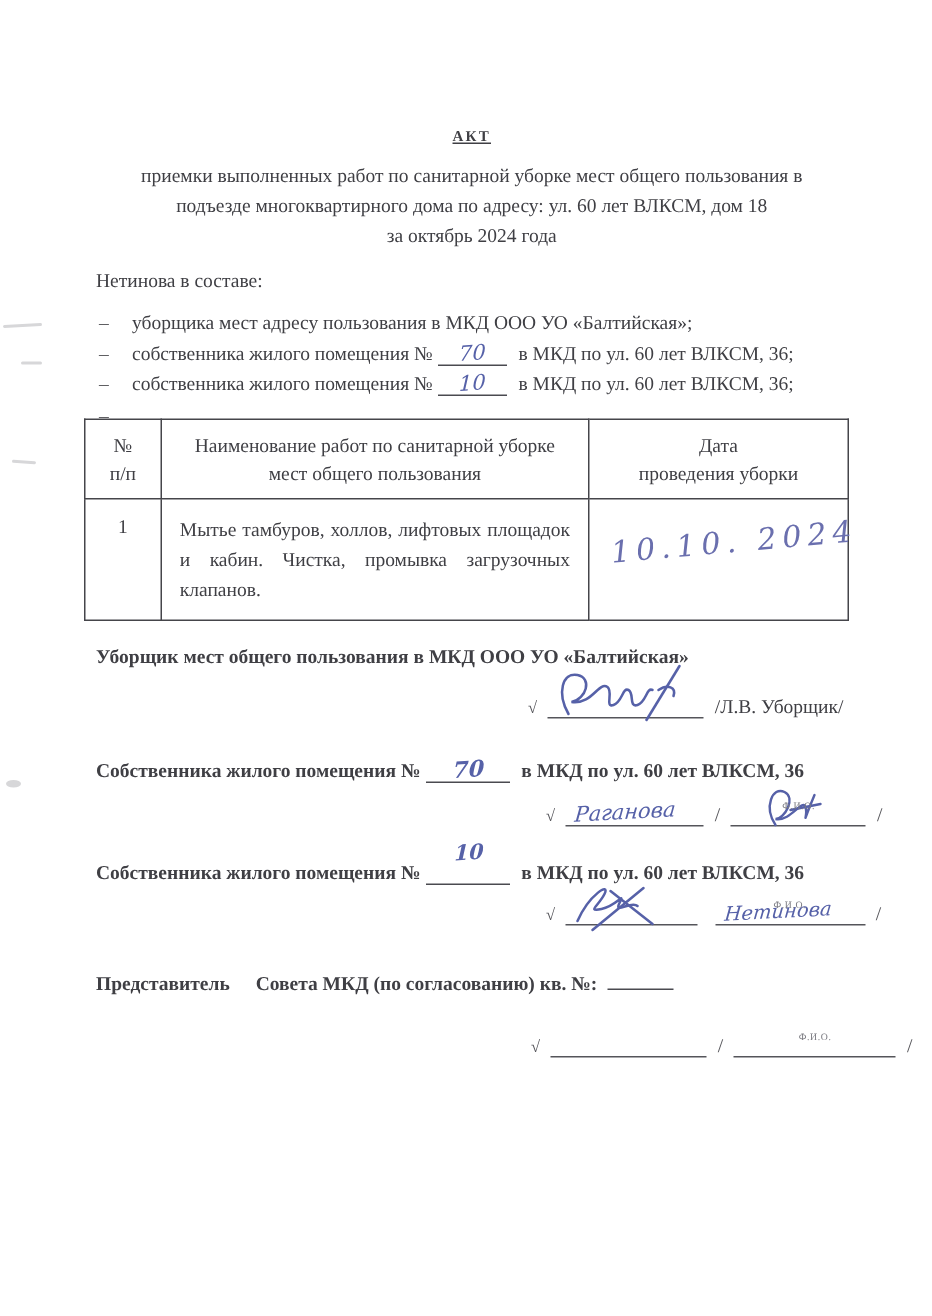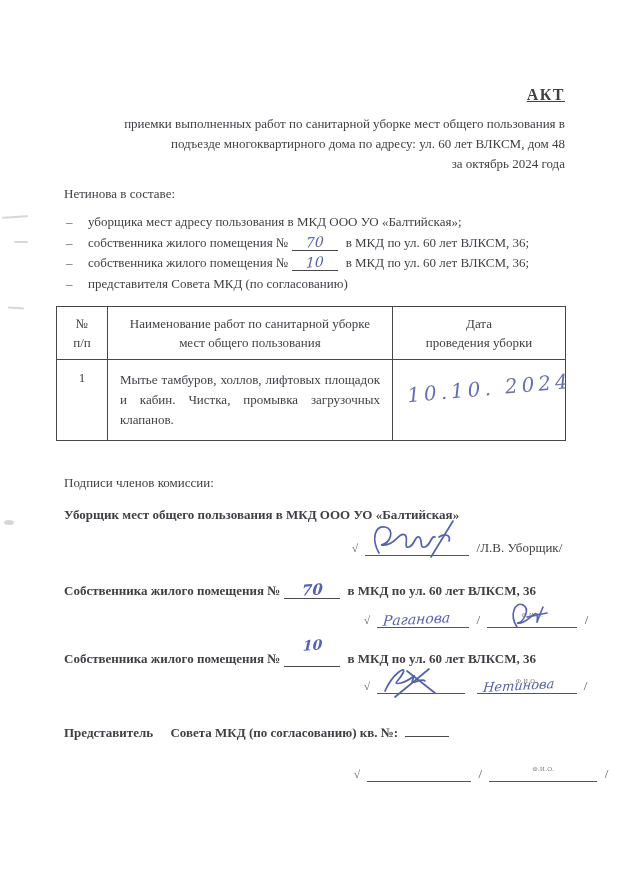--- a/index.html
+++ b/index.html
@@ -3,24 +3,24 @@
 <meta charset="utf-8">
 <style>
   html,body { margin:0; padding:0; background:#ffffff; }
   .page {
     position:relative; width:621px; height:877px; background:#ffffff;
     font-family:"Liberation Serif", serif; color:#3f3f44; overflow:hidden;
   }
   .content { position:absolute; left:64px; right:56px; top:86px; }
 
   .doc-title {
-    text-align:right; font-weight:bold; font-size:16px; letter-spacing:1.5px;
+    text-align:center; font-weight:bold; font-size:10px; letter-spacing:1.5px;
     text-decoration:underline; margin:0 0 10px 0;
   }
-  .subtitle { text-align:right; font-size:13px; line-height:20px; margin-bottom:12px; }
+  .subtitle { text-align:center; font-size:13px; line-height:20px; margin-bottom:12px; }
 
   .commission-heading { font-size:13px; margin:0 0 10px 0; }
 
   ul.members { list-style:none; margin:0 0 12px 0; padding:0 0 0 24px; font-size:13px; }
   ul.members li { position:relative; line-height:20.5px; }
   ul.members li .dash { position:absolute; left:-22px; top:0; color:#55555a; }
 
   .blank {
     display:inline-block; border-bottom:1px solid #4a4a50; text-align:center;
     vertical-align:baseline; height:15px; line-height:15px;
@@ -82,21 +82,21 @@
   <div class="artifact" style="left:2px; top:216px; width:26px; height:2px; transform:rotate(-3deg);"></div>
   <div class="artifact" style="left:14px; top:241px; width:14px; height:2px;"></div>
   <div class="artifact" style="left:8px; top:307px; width:16px; height:2px; transform:rotate(4deg);"></div>
   <div class="artifact" style="left:4px; top:520px; width:10px; height:5px; border-radius:50%;"></div>
 
   <div class="content">
     <h1 class="doc-title">АКТ</h1>
 
     <div class="subtitle">
       <div>приемки выполненных работ по санитарной уборке мест общего пользования в</div>
-      <div>подъезде многоквартирного дома по адресу: ул. 60 лет ВЛКСМ, дом 48</div>
+      <div>подъезде многоквартирного дома по адресу: ул. 60 лет ВЛКСМ, дом 18</div>
       <div>за октябрь 2024 года</div>
     </div>
 
     <p class="commission-heading">Нетинова в составе:</p>
 
     <ul class="members">
       <li>
         <span class="dash">–</span>
         <span>уборщика мест адресу пользования в МКД ООО УО «Балтийская»;</span>
       </li>
@@ -105,21 +105,20 @@
         <span>собственника жилого помещения №</span><span class="blank num"><span class="hand num14">70</span></span>
         <span>в МКД по ул. 60 лет ВЛКСМ, 36;</span>
       </li>
       <li>
         <span class="dash">–</span>
         <span>собственника жилого помещения №</span><span class="blank num"><span class="hand num14">10</span></span>
         <span>в МКД по ул. 60 лет ВЛКСМ, 36;</span>
       </li>
       <li>
         <span class="dash">–</span>
-        <span>представителя Совета МКД (по согласованию)</span>
       </li>
     </ul>
 
 
     <table class="works">
       <thead>
         <tr>
           <th class="c-num">
             <div>№</div>
             <div>п/п</div>
@@ -138,21 +137,20 @@
         <tr style="height:76px;">
           <td class="cell-num">1</td>
           <td class="cell-work">Мытье тамбуров, холлов, лифтовых площадок и кабин. Чистка, промывка загрузочных клапанов.</td>
           <td class="cell-date">
             <span class="hand-date">10.10. 2024</span>
           </td>
         </tr>
       </tbody>
     </table>
 
-    <p class="sig-heading">Подписи членов комиссии:</p>
 
     <p class="sig-label">Уборщик мест общего пользования в МКД ООО УО «Балтийская»</p>
     <div class="sig-row" style="padding-left:288px;">
       <span class="check">√</span>
       <span class="uline" style="width:104px;">
         <svg width="104" height="44" viewBox="0 0 104 44">
           <g fill="none" stroke="#5661a8" stroke-width="1.7" stroke-linecap="round">
             <path d="M14 36 C6 22 10 8 20 10 C30 12 26 26 16 28 C30 30 34 14 40 18 C44 21 38 32 44 30 C50 28 50 18 54 20 C58 22 54 32 60 30 C66 28 66 18 70 20"></path>
             <path d="M66 40 L88 4"></path>
             <path d="M74 20 C80 16 86 18 84 24"></path>

